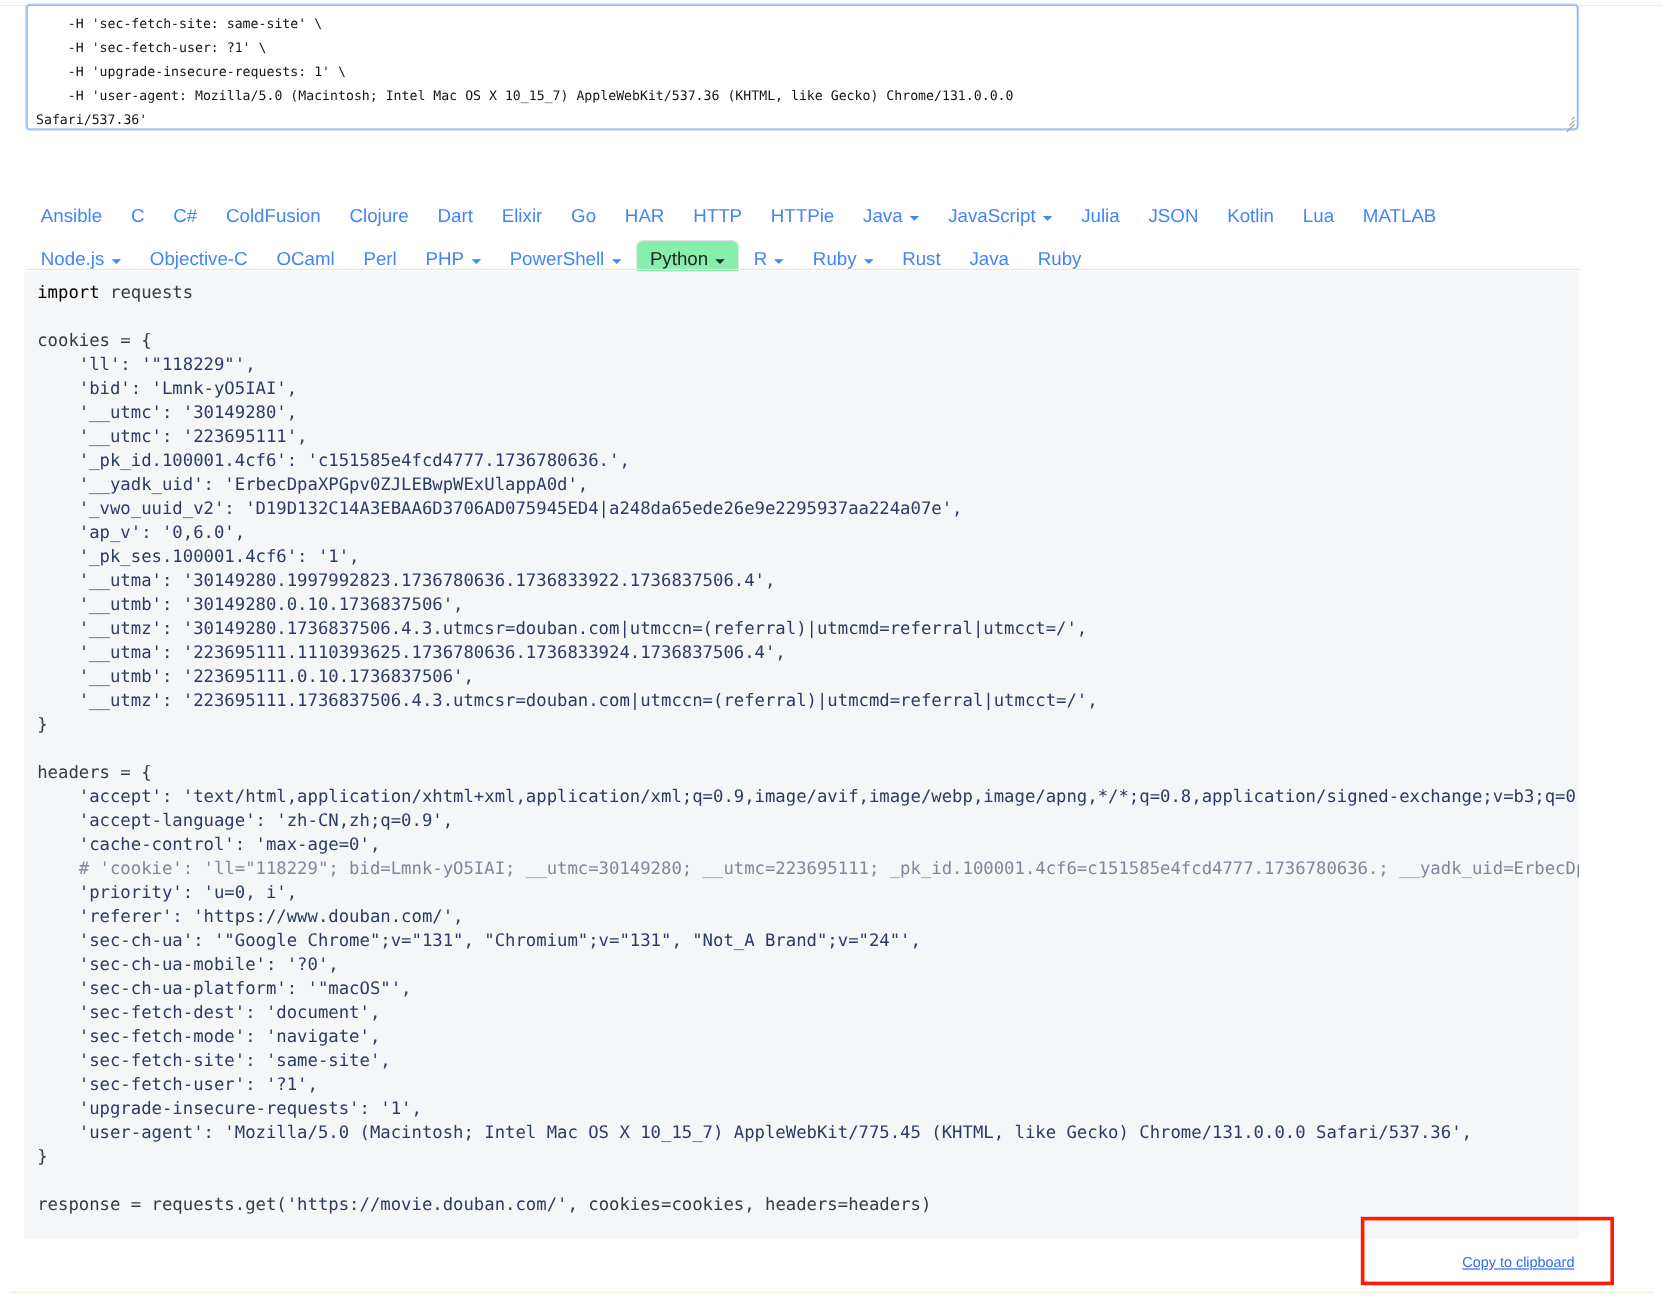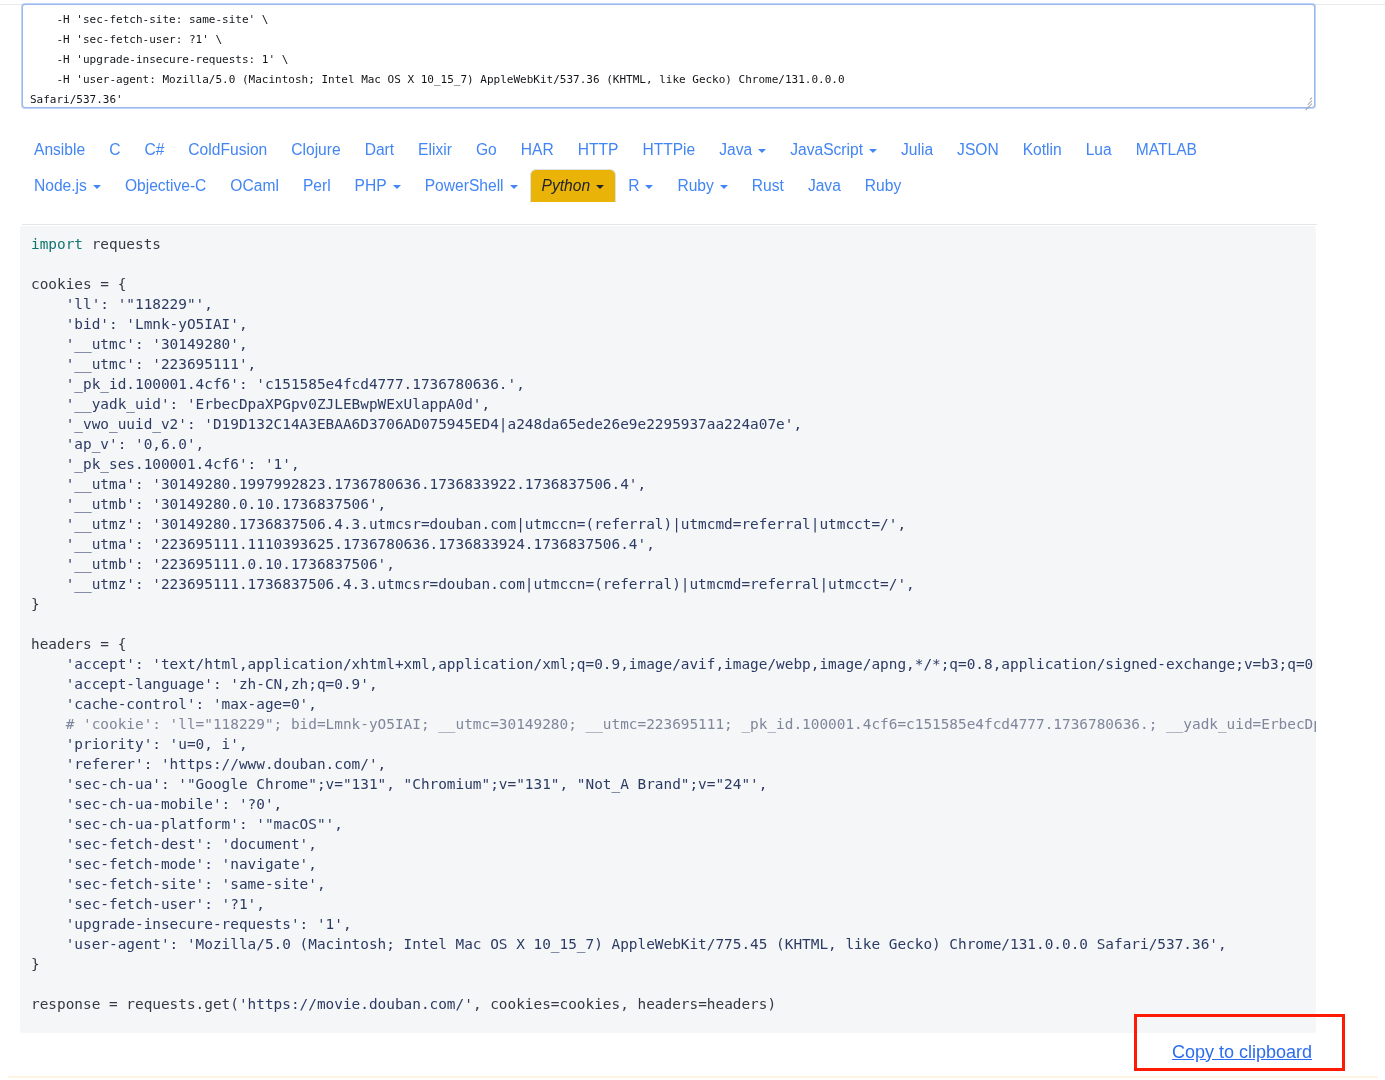--- a/index.html
+++ b/index.html
@@ -57,21 +57,21 @@
     height: 1px;
   }
   .resize-grip span:nth-child(1){ bottom:2px; width:9px; transform:rotate(-45deg); transform-origin:100% 50%; }
   .resize-grip span:nth-child(2){ bottom:5px; width:6px; transform:rotate(-45deg); transform-origin:100% 50%; }
   .resize-grip span:nth-child(3){ bottom:8px; width:3px; transform:rotate(-45deg); transform-origin:100% 50%; }
 
   
   .tabs {
     position: absolute;
     left: 22px;
-    top: 132px;
+    top: 163px;
     width: 1295px;
   }
   .tab-row {
     display: flex;
     align-items: flex-end;
     flex-wrap: nowrap;
     height: 35px;
   }
   .tab-row.second { height: 36px; }
   .tab {
@@ -83,24 +83,23 @@
     line-height: 1;
     padding: 8px 11px;
     border: 1px solid transparent;
     border-radius: 6px 6px 0 0;
     cursor: pointer;
     white-space: nowrap;
     text-decoration: none;
   }
   .tab.active {
     color: #212529;
-    background: #eab308;
+    background: #86efac;
     border-color: #dee2e6 #dee2e6 #ffffff;
     cursor: default;
-    font-style: italic;
   }
   .caret {
     display: inline-block;
     width: 0; height: 0;
     border-left: 4px solid transparent;
     border-right: 4px solid transparent;
     border-top: 4px solid currentColor;
     margin-left: 1px;
     position: relative;
     top: 1px;
@@ -129,40 +128,40 @@
     margin: 0;
     padding: 8px 0 0 11px;
     font-family: "DejaVu Sans Mono", "Liberation Mono", monospace;
     font-size: 14.4px;
     line-height: 20px;
     color: #2c3b63;
     white-space: pre;
     overflow: hidden;
     tab-size: 4;
   }
-  .tok-kw   { color: #0f766e; }
+  .tok-kw   { color: #000000; }
   .tok-str  { color: #2c3b63; }
   .tok-com  { color: #7f879c; }
   .tok-plain{ color: #333a45; }
 
   
   .copy-row {
     position: absolute;
     left: 20px;
     top: 1033px;
     width: 1296px;
     height: 38px;
     display: flex;
     justify-content: flex-end;
     align-items: center;
     background: #ffffff;
   }
   .copy-link {
     color: #2b6cf0;
-    font-size: 18px;
+    font-size: 12px;
     text-decoration: underline;
     cursor: pointer;
     padding-right: 4px;
   }
   .highlight-box {
     position: absolute;
     left: 1134px;
     top: 1014px;
     width: 211px;
     height: 57px;

